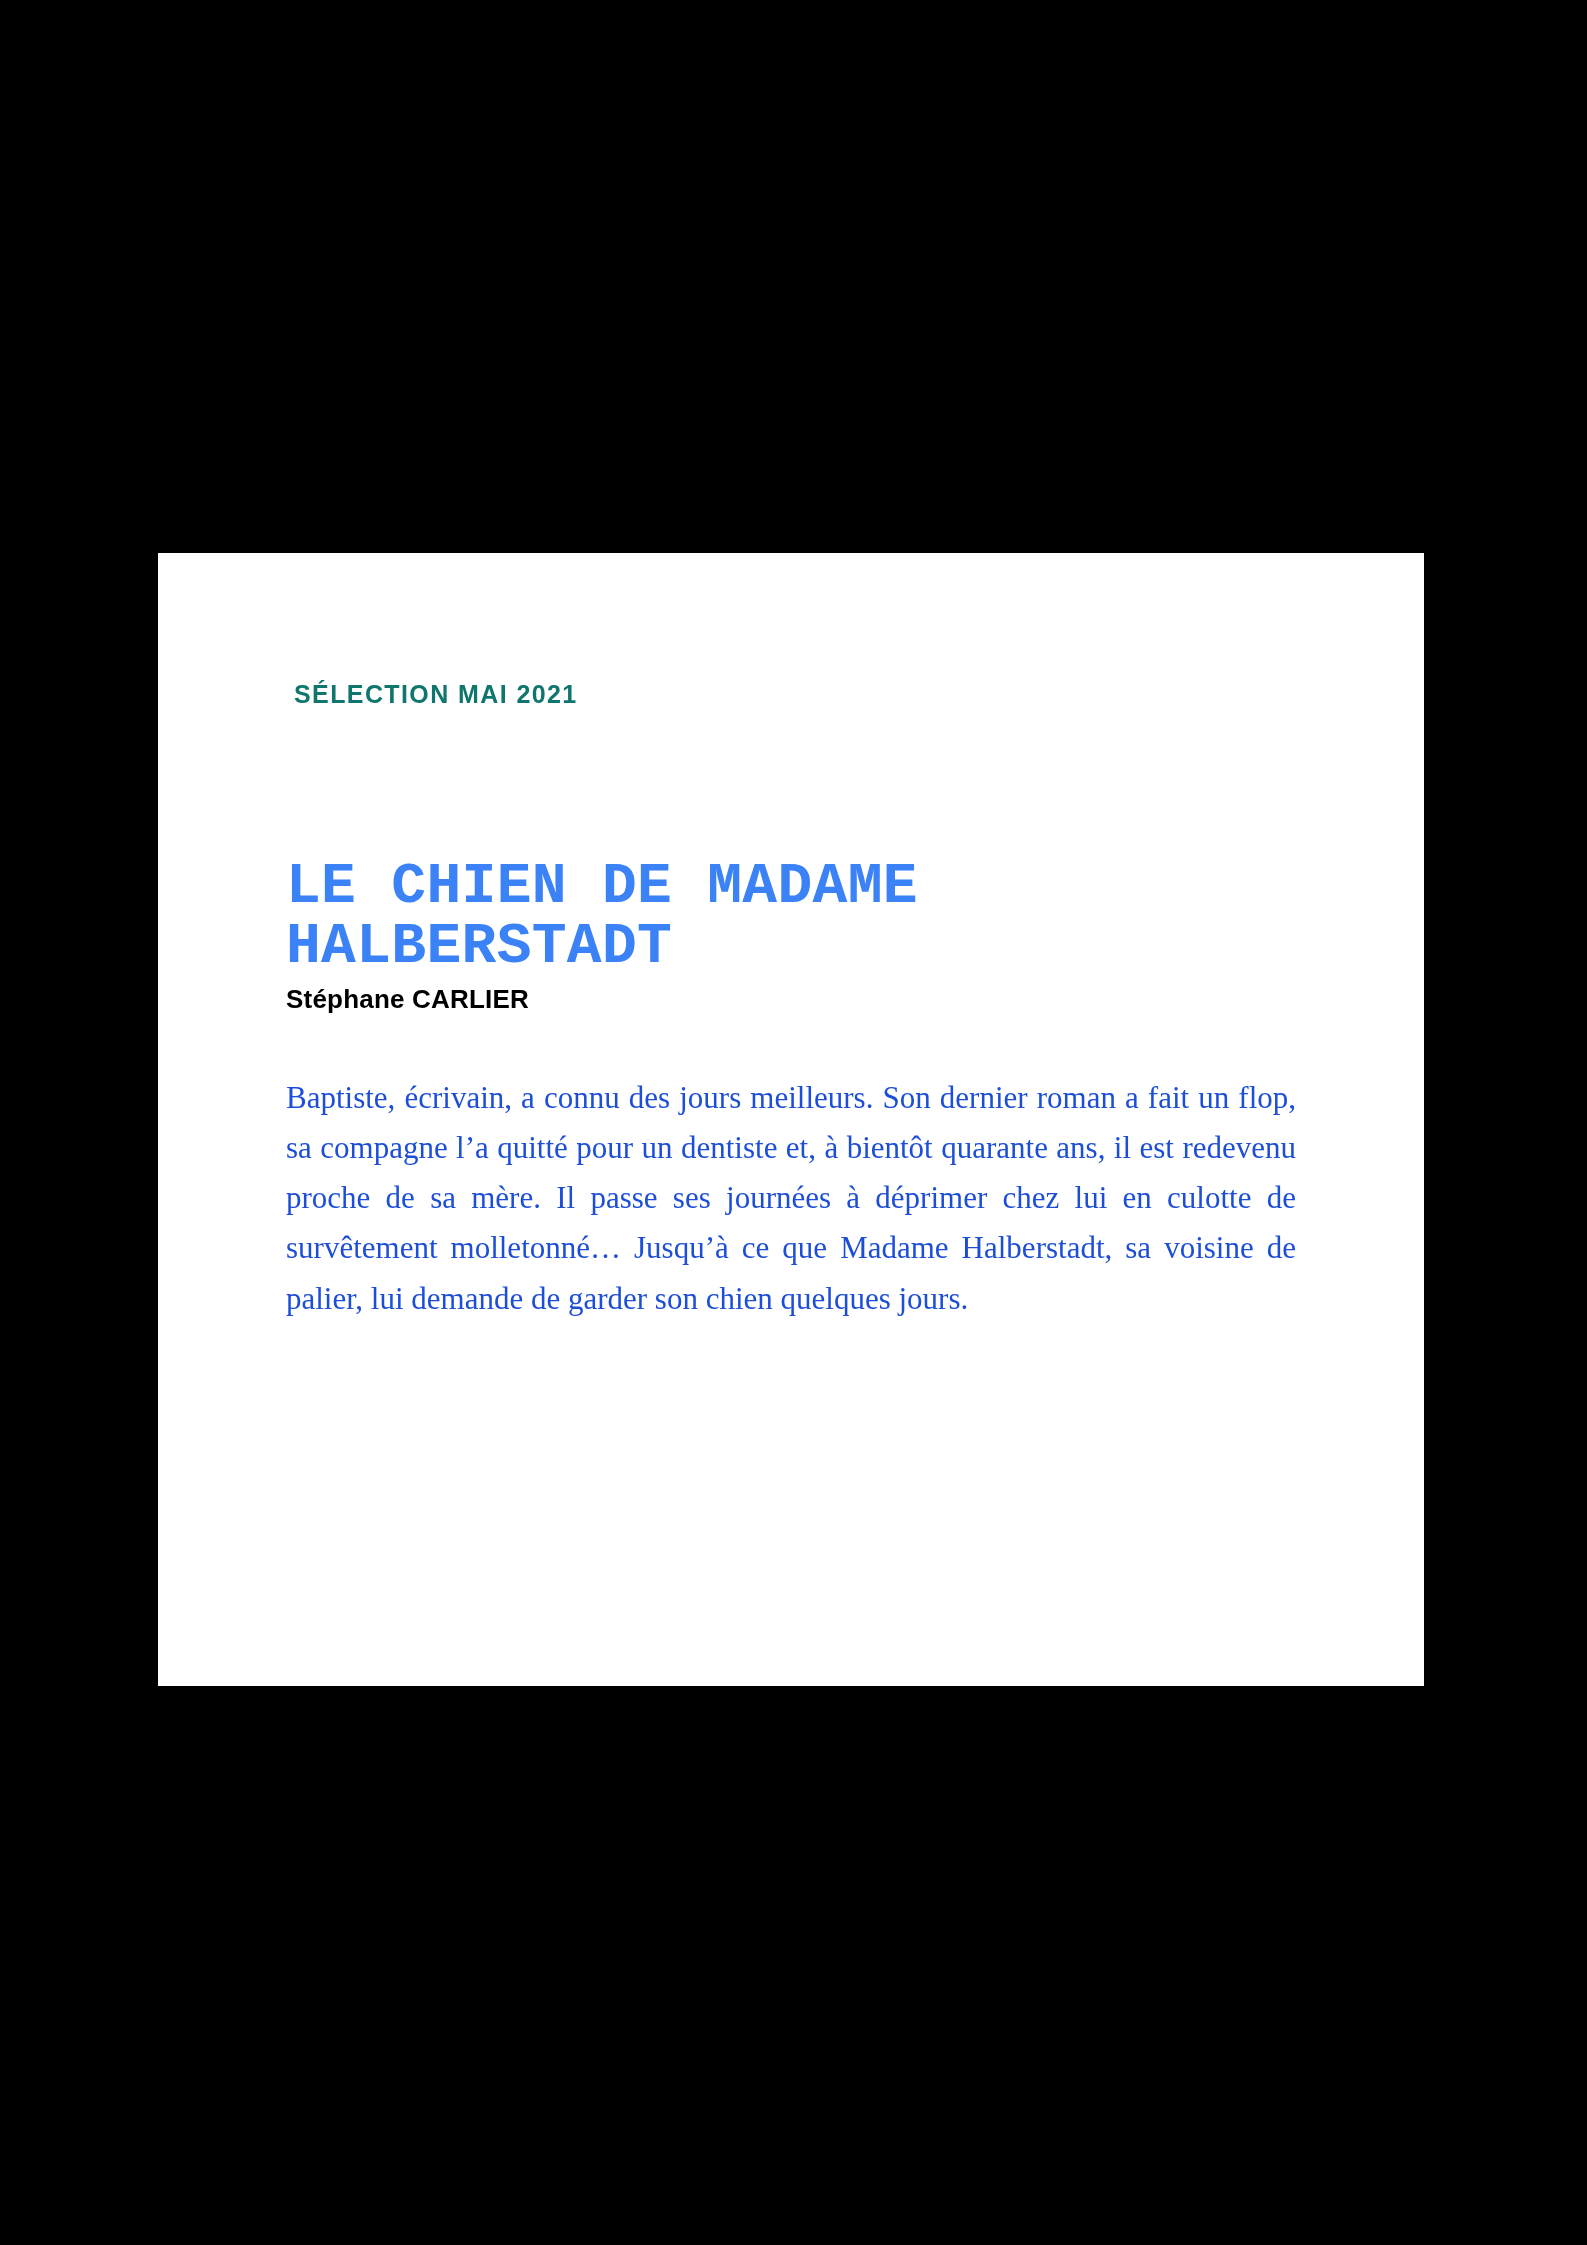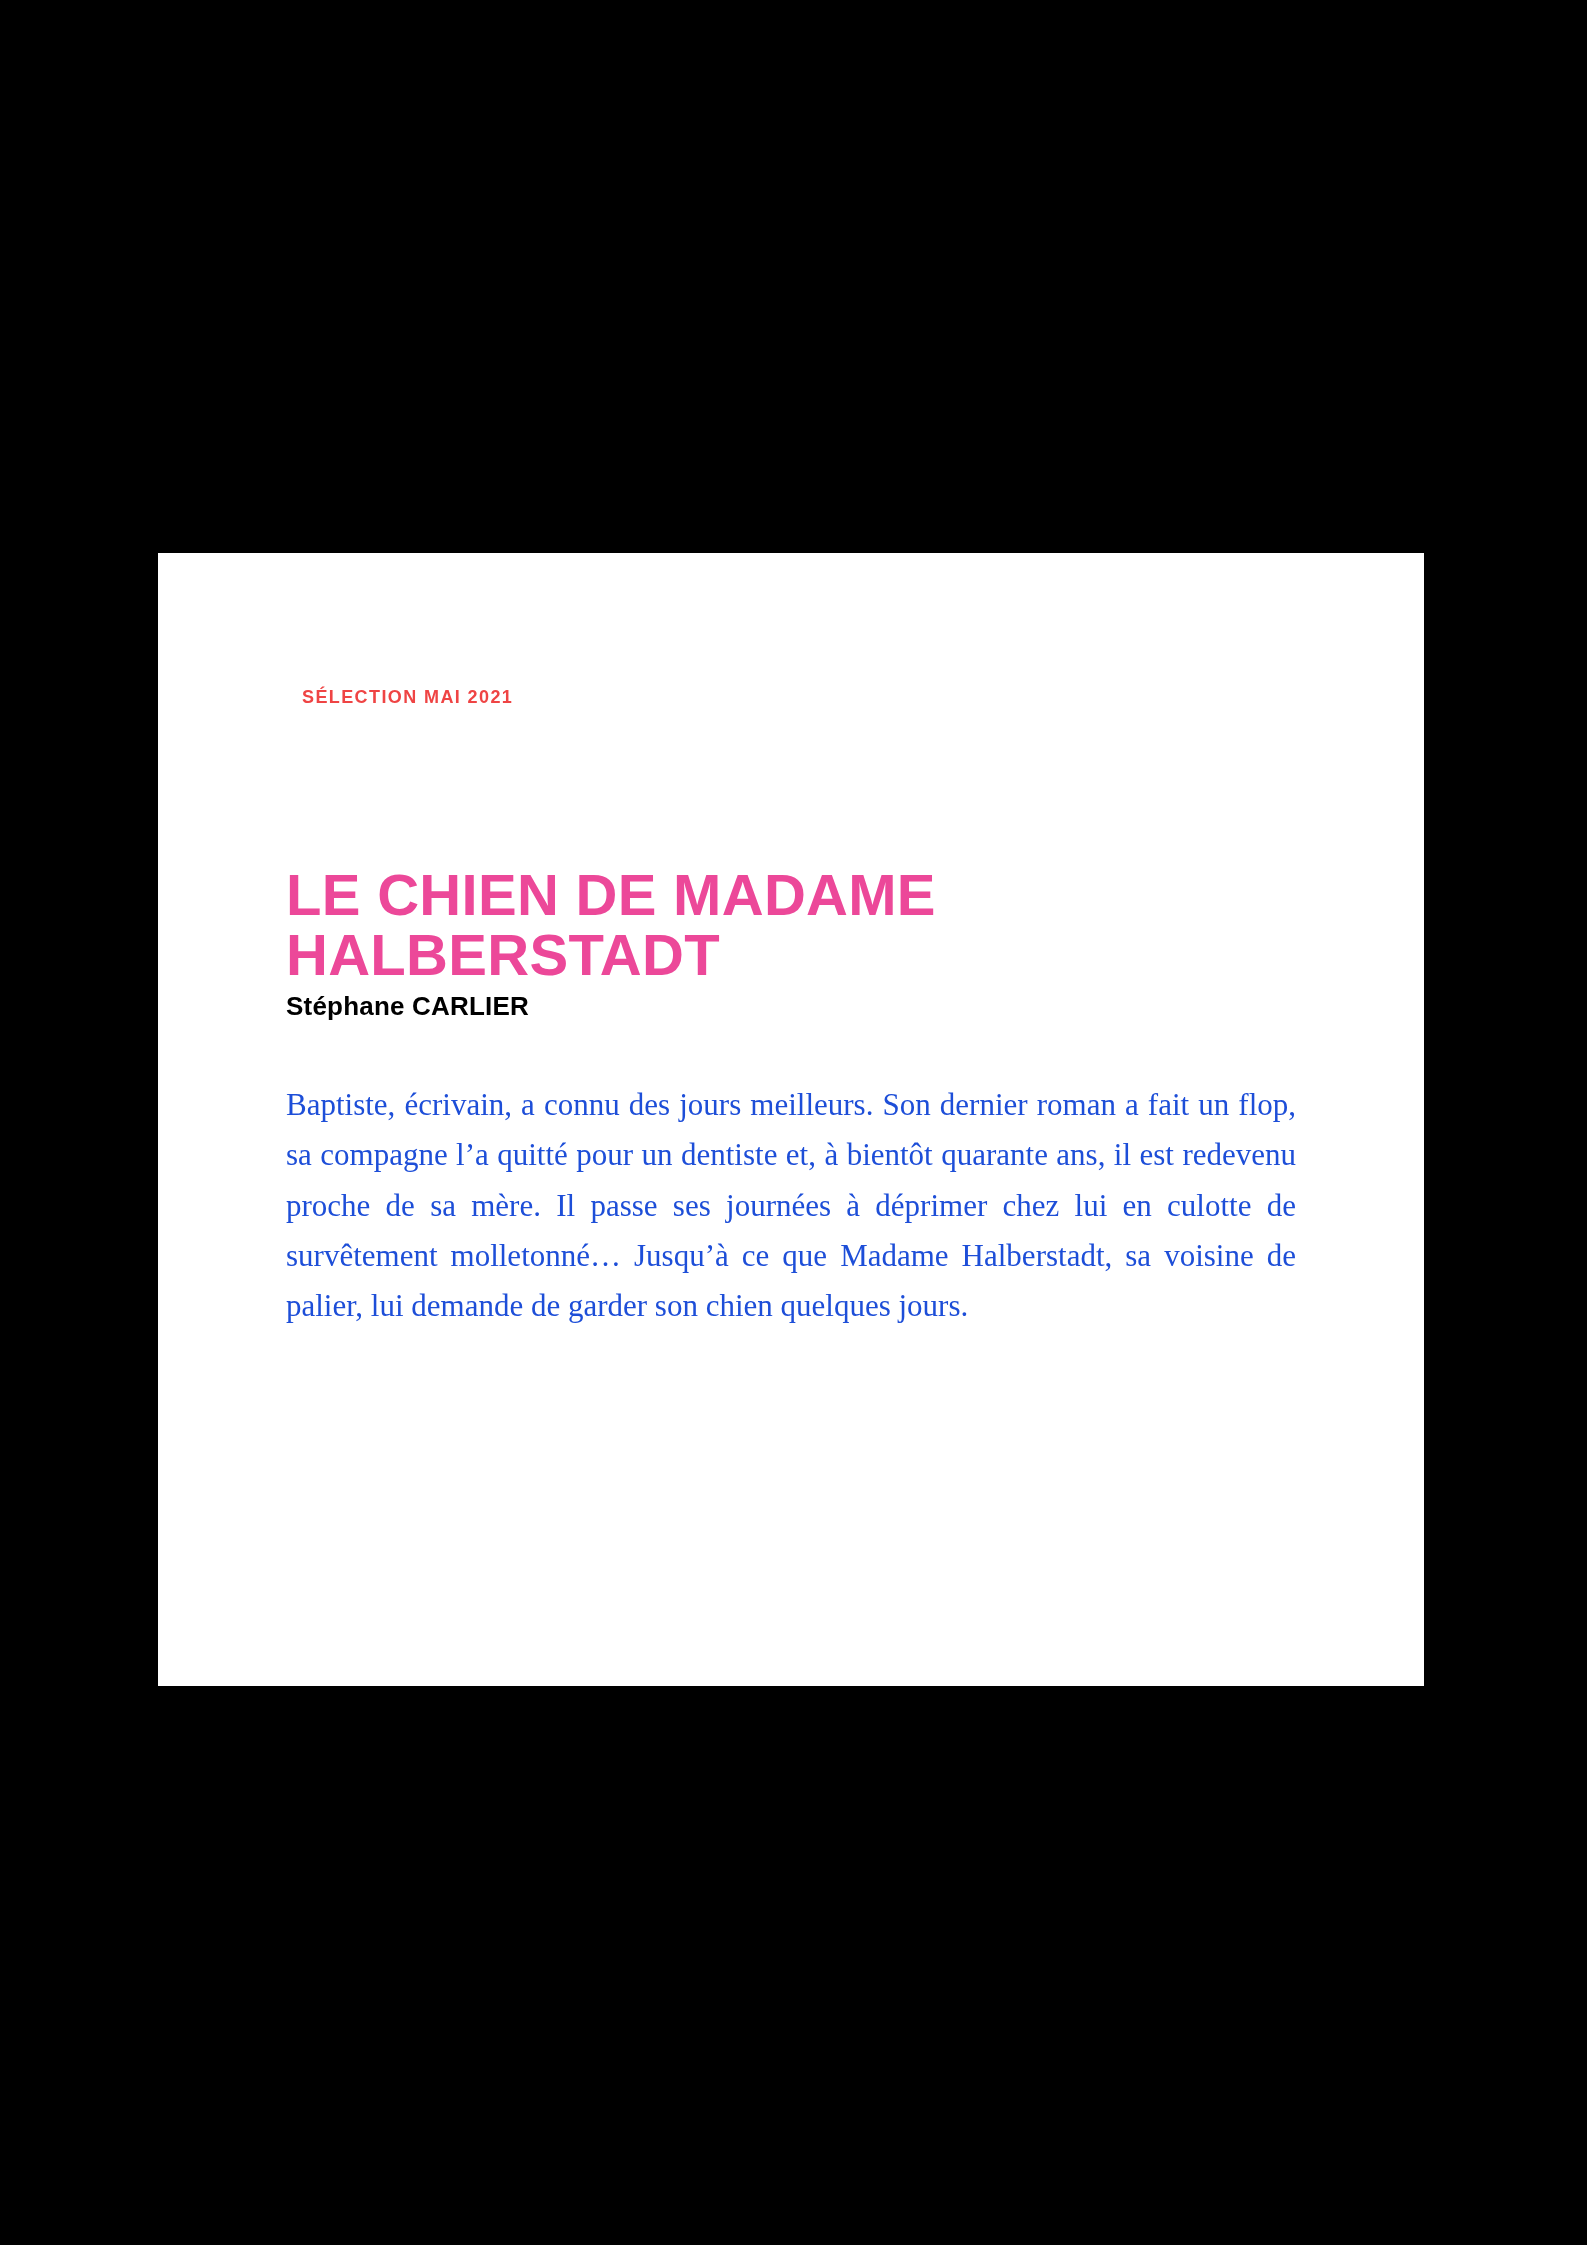--- a/index.html
+++ b/index.html
@@ -30,37 +30,37 @@
     top: 553px;
     width: 1266px;
     height: 1133px;
     background: #ffffff;
     box-sizing: border-box;
     padding: 118px 128px 0 128px;
   }
 
   .eyebrow {
     font-family: "Liberation Sans", sans-serif;
-    font-size: 18px;
+    font-size: 25px;
     font-weight: bold;
     letter-spacing: 1.4px;
-    color: #ef4444;
+    color: #0f766e;
     text-transform: uppercase;
-    margin: 16px;
+    margin: 8px;
     line-height: 1.2;
   }
 
   .title {
     margin: 0;
     padding-top: 140px;
-    font-family: Liberation Sans, sans-serif;
+    font-family: Liberation Mono, monospace;
     font-size: 58px;
     line-height: 1.04;
     font-weight: bold;
-    color: #ec4899;
+    color: #3b82f6;
     letter-spacing: 0.3px;
     max-width: 720px;
   }
 
   .author {
     margin: 6px 0 0 0;
     font-family: "Liberation Sans", sans-serif;
     font-size: 26px;
     font-weight: bold;
     color: #000000;

